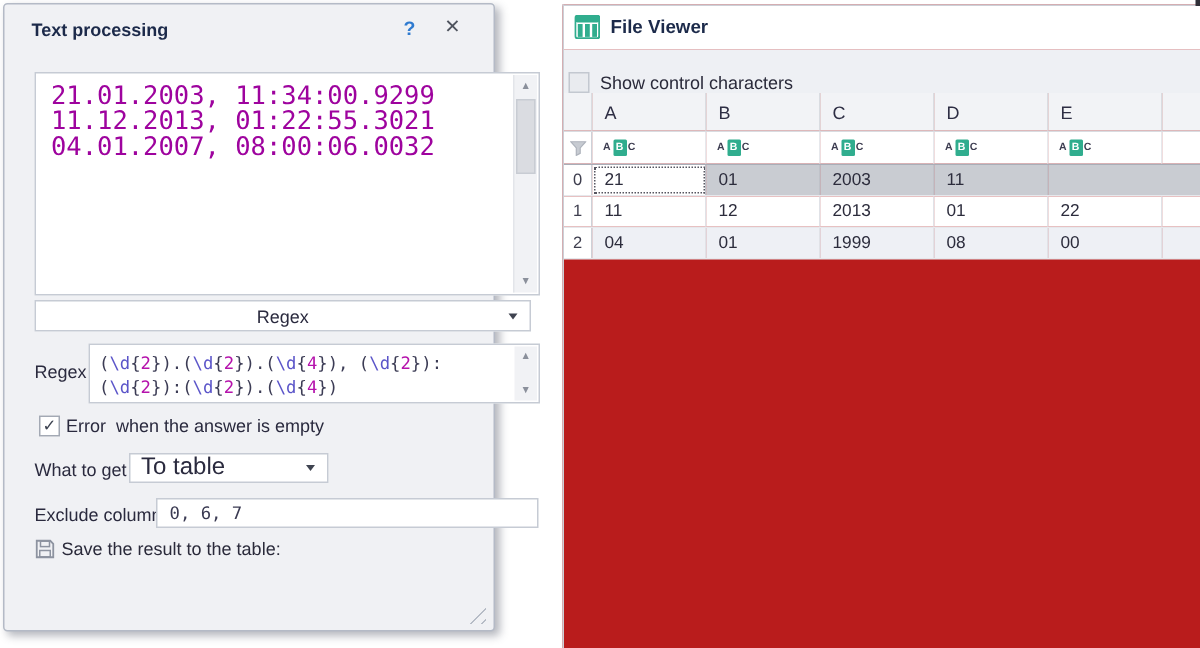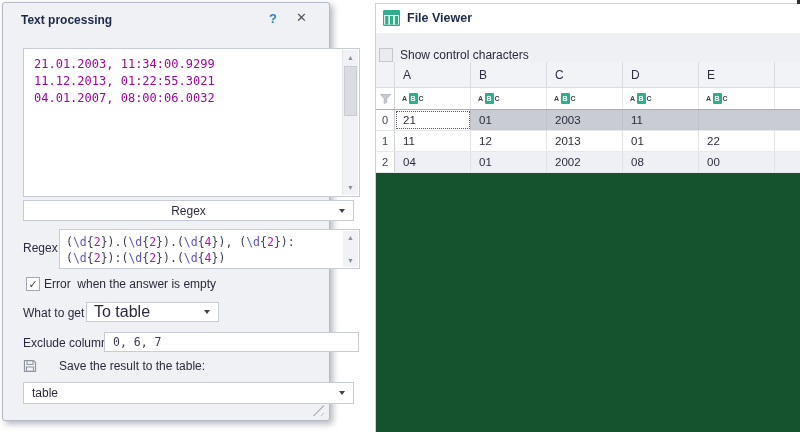--- a/index.html
+++ b/index.html
@@ -2,21 +2,21 @@
 <html><head>
 <meta charset="utf-8">
 <style>
   * { margin:0; padding:0; box-sizing:border-box; }
   html,body { width:800px; height:432px; background:#fff; overflow:hidden;
               font-family:"Liberation Sans", sans-serif; }
   .stage { position:relative; width:800px; height:432px; background:#fff; }
 
   
   .viewer { position:absolute; left:375px; top:3px; right:0; bottom:0;
-            background:#14532d; border-top:1px solid #ccd0d7; border-left:1px solid #ccd0d7; }
+            background:#b91c1c; border-top:1px solid #ccd0d7; border-left:1px solid #ccd0d7; }
   .viewer-header { position:relative; height:29px; background:#fff; }
   .fv-icon { position:absolute; left:7px; top:6px; }
   .viewer-title { position:absolute; left:31px; top:7px; font-size:12.5px; font-weight:bold; color:#1c2a4a; }
   .viewer-toolbar { position:absolute; left:0; right:0; top:29px; height:29px;
                     background:#eef0f4; display:flex; align-items:flex-end; padding-left:3px; }
   .cb { width:14px; height:14px; background:#fff; border:1px solid #a3a9b4;
         display:inline-flex; align-items:center; justify-content:center;
         font-size:11px; line-height:11px; color:#3c4250; flex:0 0 auto; }
   .cb-unchecked { background:#e9ebef; border-color:#c3c8d0; }
   .toolbar-label { margin-left:7px; font-size:12px; color:#2a2a3a; }
@@ -55,21 +55,21 @@
             box-shadow:3px 3px 6px rgba(90,95,110,.45); }
   .dlg-title-bar { position:absolute; left:0; top:0; right:0; height:28px; }
   .dlg-title { position:absolute; left:18px; top:10px; font-size:12px; font-weight:bold; color:#1c2a4a; }
   .help-btn { position:absolute; right:52px; top:8px; font-size:13px; font-weight:bold; color:#2f7bd0; cursor:default; }
   .close-btn { position:absolute; right:22px; top:7px; font-size:13px; color:#4f545e; cursor:default; }
 
   .box { background:#fff; border:1px solid #c6cbd4; }
 
   .main-textarea { position:absolute; left:20px; top:45px; width:337px; height:149px; }
   .ta-content { position:absolute; left:10px; top:7px; right:20px; bottom:4px;
-                font-family:"DejaVu Sans Mono", monospace; font-size:12px;
+                font-family:"DejaVu Sans Mono", monospace; font-size:17px;
                 line-height:17px; color:#9e039e; white-space:pre; overflow:hidden; }
   .v-scrollbar { position:absolute; top:1px; right:1px; bottom:1px; width:16px;
                  background:#f1f2f5; border-left:1px solid #e3e5ea; }
   .sb-btn { position:absolute; left:0; width:15px; height:15px; display:flex;
             align-items:center; justify-content:center; font-size:7px; color:#8b909b; }
   .sb-up { top:0; } .sb-down { bottom:0; }
   .sb-thumb { position:absolute; left:1px; top:16px; width:13px; height:50px;
               background:#dadce1; border:1px solid #c8ccd3; }
 
   .mode-combo { position:absolute; left:20px; top:197px; width:331px; height:21px;
@@ -94,21 +94,21 @@
   .what-label { position:absolute; left:20px; top:303px; font-size:12px; color:#2a2a3e; }
   .what-combo { position:absolute; left:83px; top:299px; width:133px; height:20px;
                 display:flex; align-items:center; padding-left:7px; font-size:16px; color:#2a2a3e; }
 
   .exclude-label { position:absolute; left:20px; top:333px; font-size:12px; color:#2a2a3e; }
   .exclude-input { position:absolute; left:101px; top:329px; width:255px; height:20px;
                    display:flex; align-items:center; padding-left:8px;
                    font-family:"DejaVu Sans Mono", monospace; font-size:11.5px; color:#3a3a52; }
 
   .save-row { position:absolute; left:20px; top:356px; display:flex; align-items:center; }
-  .save-label { margin-left:22px; font-size:12px; color:#2a2a3a; }
+  .save-label { margin-left:4px; font-size:12px; color:#2a2a3a; }
 
   .table-combo { position:absolute; left:20px; top:379px; width:331px; height:22px;
                  display:flex; align-items:center; padding-left:8px; font-size:12px; color:#2a2a3e; }
 
   .resize-grip { position:absolute; right:5px; bottom:4px; width:14px; height:14px;
                  background:repeating-linear-gradient(135deg, transparent 0 2px, #b6bcc6 2px 3px, transparent 3px 5px);
                  clip-path:polygon(100% 0, 100% 100%, 0 100%); }
 </style>
 </head>
 <body>
@@ -200,21 +200,21 @@
             <div class="tc">12</div>
             <div class="tc">2013</div>
             <div class="tc">01</div>
             <div class="tc">22</div>
             <div class="tc fill"></div>
           </div>
           <div class="tbl-row tbl-body-row stripe">
             <div class="rh">2</div>
             <div class="tc">04</div>
             <div class="tc">01</div>
-            <div class="tc">2002</div>
+            <div class="tc">1999</div>
             <div class="tc">08</div>
             <div class="tc">00</div>
             <div class="tc fill"></div>
           </div>
         </div>
     </div>
   </div>
 
   <div class="corner-notch"></div>
 
@@ -266,21 +266,17 @@
 
     <div class="save-row">
       <svg width="14" height="14" viewBox="0 0 14 14">
         <path d="M1.5 1.5 H10.5 L12.5 3.5 V12.5 H1.5 Z" fill="none" stroke="#8d93a0" stroke-width="1.2"></path>
         <rect x="4" y="1.8" width="6" height="3.6" fill="none" stroke="#8d93a0" stroke-width="1"></rect>
         <rect x="3.5" y="8" width="7" height="4.2" fill="none" stroke="#8d93a0" stroke-width="1"></rect>
       </svg>
       <span class="save-label">Save the result to the table:</span>
     </div>
 
-    <div class="table-combo box">
-      <span>table</span>
-      <span class="combo-arrow"></span>
-    </div>
 
     <div class="resize-grip"></div>
   </div>
 
 </div>
 
 </body></html>

